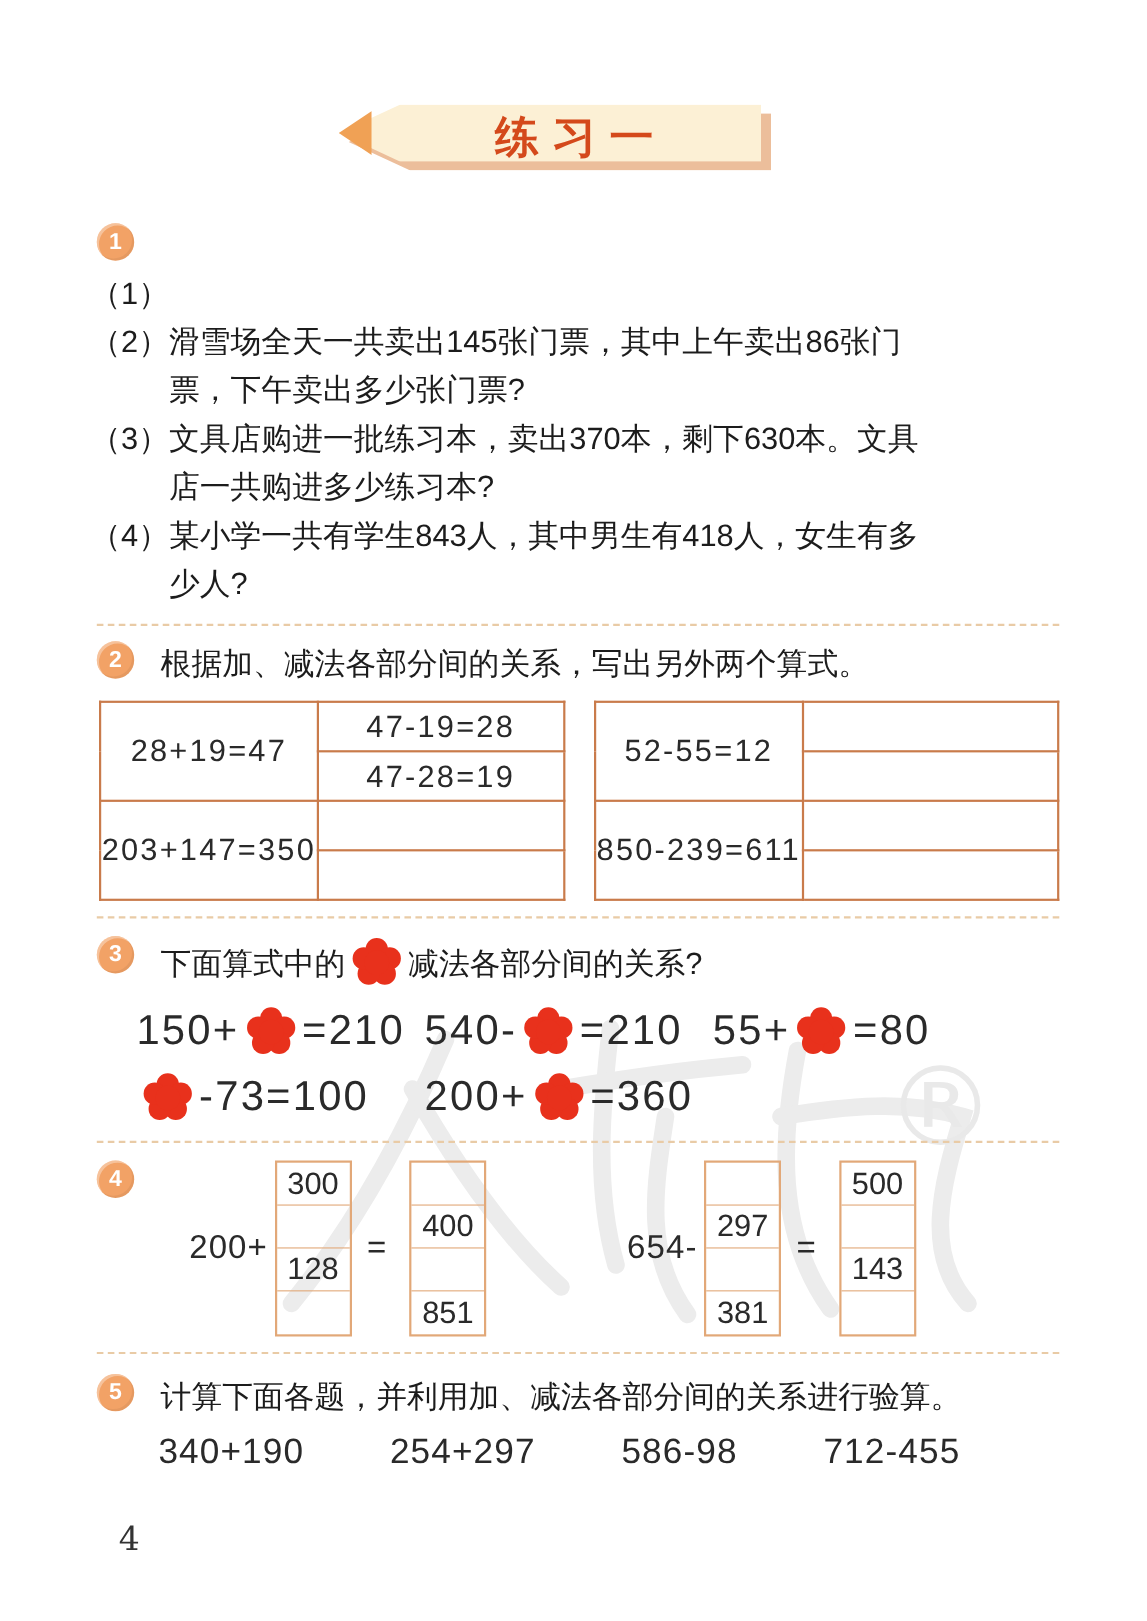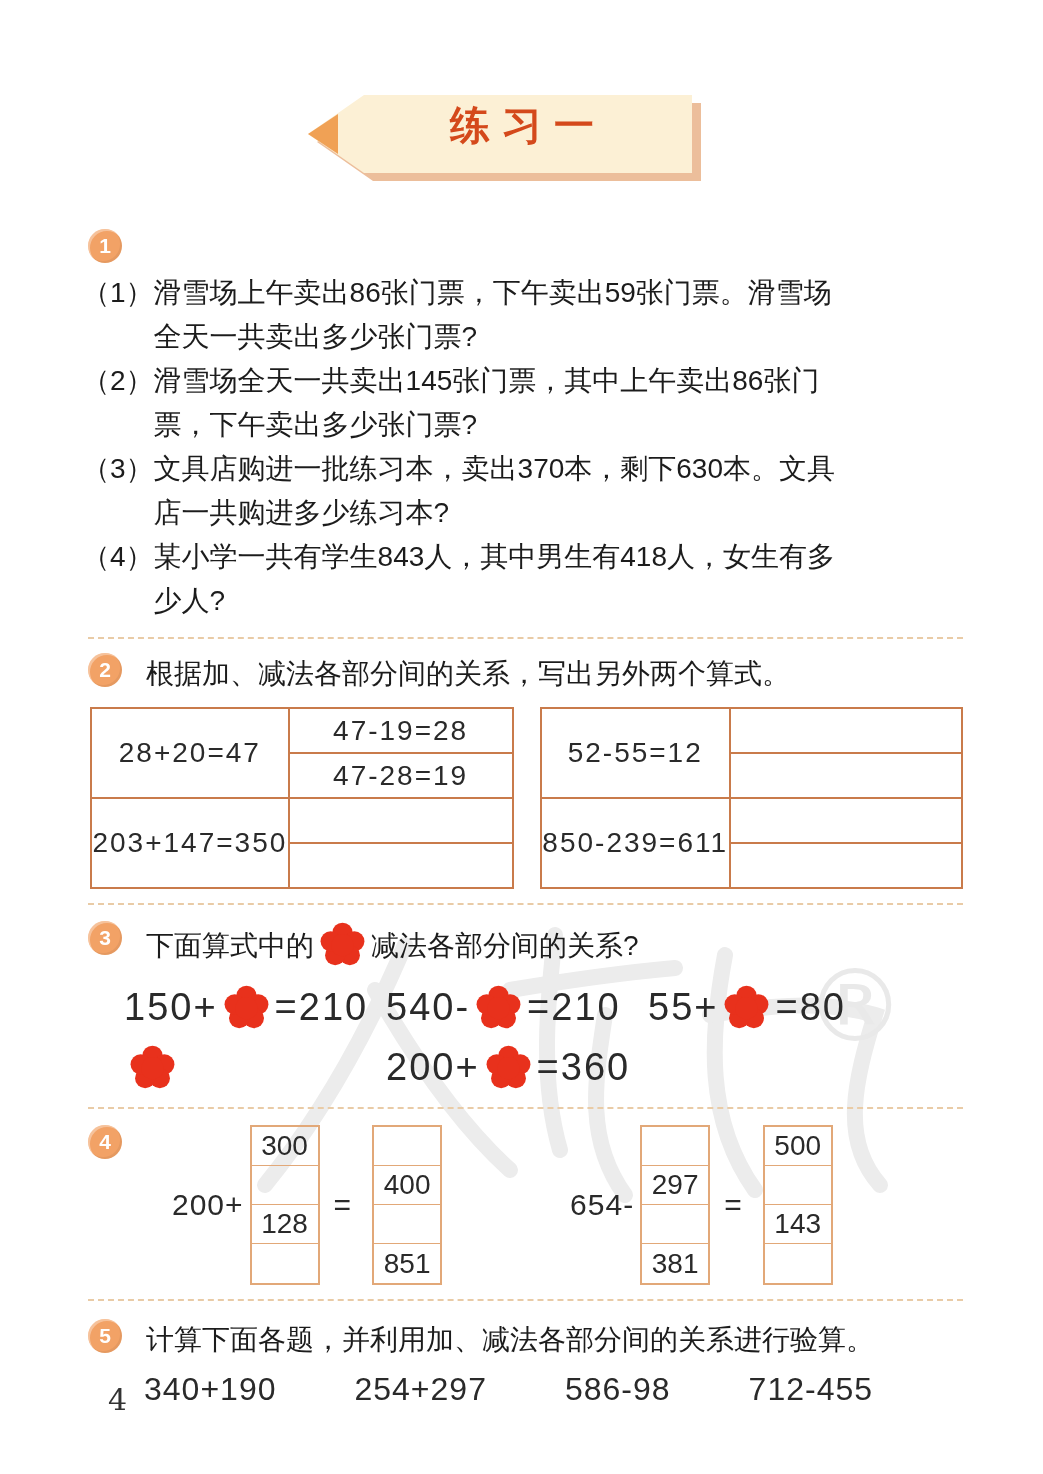--- a/index.html
+++ b/index.html
@@ -5,21 +5,21 @@
   * { margin:0; padding:0; box-sizing:border-box; }
   body { background:#fff; font-family:"Liberation Sans","DejaVu Sans",sans-serif; }
   .page { position:relative; width:1043px; height:1474px; background:#ffffff; overflow:hidden; }
   .content { position:absolute; inset:0; padding:0 80px 0 88px; z-index:1; }
 
   
   .watermark { position:absolute; left:255px; top:920px; width:640px; height:310px; z-index:0; pointer-events:none; }
   .wm-reg { position:absolute; left:805px; top:948px; z-index:0; font-size:100px; color:#e9e9e9; font-family:"DejaVu Sans",sans-serif; pointer-events:none; }
 
   
-  .banner-wrap { position:relative; width:384px; height:78px; margin:95px 0 0 220px; }
+  .banner-wrap { position:relative; width:384px; height:52px; margin:95px 0 0 220px; }
   .banner-shadow { position:absolute; left:9px; top:8px; width:100%; height:100%; background:#ecbe9b;
     clip-path:polygon(0 50%, 56px 0, 100% 0, 100% 100%, 56px 100%); }
   .banner-body { position:absolute; left:0; top:0; width:100%; height:100%; background:#fcf0d5;
     clip-path:polygon(0 50%, 56px 0, 100% 0, 100% 100%, 56px 100%); }
   .banner-tip { position:absolute; left:0; top:50%; transform:translateY(-50%); width:30px; height:40px;
     background:#f0a155; clip-path:polygon(0 50%, 100% 0, 100% 100%); z-index:2; }
   .banner-title { position:absolute; left:56px; right:0; top:0; height:62px; line-height:60px; text-align:center;
     font-size:40px; font-weight:bold; color:#d4491b; letter-spacing:12px; z-index:2; }
 
   
@@ -102,21 +102,20 @@
       <div class="banner-tip"></div>
       <div class="banner-title">练习一</div>
     </div>
 
     <div class="sec sec-1">
       <div class="badge">1</div>
       <div style="width:860px;">
         <div class="ex1-items" style="margin-left:-6px;">
           <div class="ex1-item">
             <span class="lbl">（1）</span>
-            <span class="txt">滑雪场上午卖出86张门票，下午卖出59张门票。滑雪场全天一共卖出多少张门票?</span>
           </div>
           <div class="ex1-item">
             <span class="lbl">（2）</span>
             <span class="txt">滑雪场全天一共卖出145张门票，其中上午卖出86张门票，下午卖出多少张门票?</span>
           </div>
           <div class="ex1-item">
             <span class="lbl">（3）</span>
             <span class="txt">文具店购进一批练习本，卖出370本，剩下630本。文具店一共购进多少练习本?</span>
           </div>
           <div class="ex1-item">
@@ -129,21 +128,21 @@
 
     <hr class="sep">
 
     <div class="sec sec-2" style="flex-wrap:wrap;">
       <div class="badge">2</div>
       <div class="prompt">根据加、减法各部分间的关系，写出另外两个算式。</div>
       <div class="tables-row" style="flex-basis:100%;">
         <table class="rel-table">
           <tbody>
             <tr>
-              <td class="given" rowspan="2">28+20=47</td>
+              <td class="given" rowspan="2">28+19=47</td>
               <td class="ans">47-19=28</td>
             </tr>
             <tr>
               <td class="ans">47-28=19</td>
             </tr>
             <tr>
               <td class="given" rowspan="2">203+147=350</td>
               <td class="ans"></td>
             </tr>
             <tr>
@@ -248,20 +247,21 @@
                 <g fill="#e8311c">
                   <circle cx="20" cy="10" r="9"></circle>
                   <circle cx="30.5" cy="17.6" r="9"></circle>
                   <circle cx="26.5" cy="29.9" r="9"></circle>
                   <circle cx="13.5" cy="29.9" r="9"></circle>
                   <circle cx="9.5" cy="17.6" r="9"></circle>
                   <circle cx="20" cy="21" r="10"></circle>
                 </g>
               </svg>
             </span>
+          <span>-73=100</span>
         </div>
         <div class="eq">
           <span>200+</span>
           <span class="flower">
               <svg viewBox="0 0 40 40">
                 <g fill="#e8311c">
                   <circle cx="20" cy="10" r="9"></circle>
                   <circle cx="30.5" cy="17.6" r="9"></circle>
                   <circle cx="26.5" cy="29.9" r="9"></circle>
                   <circle cx="13.5" cy="29.9" r="9"></circle>

